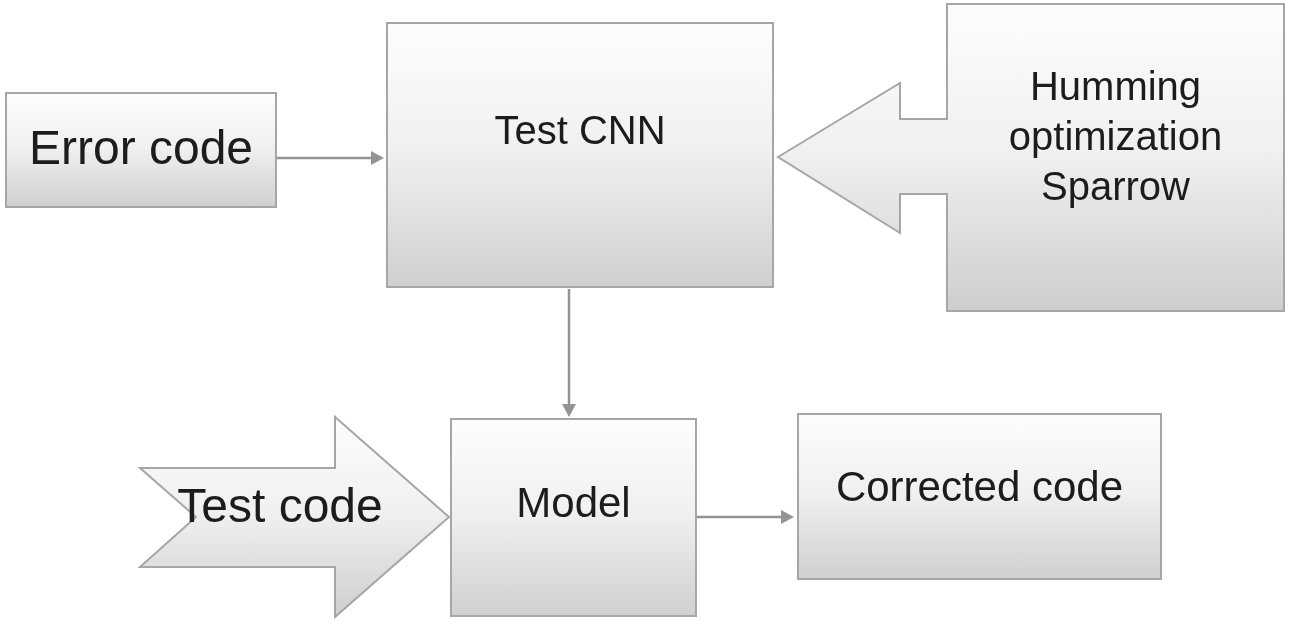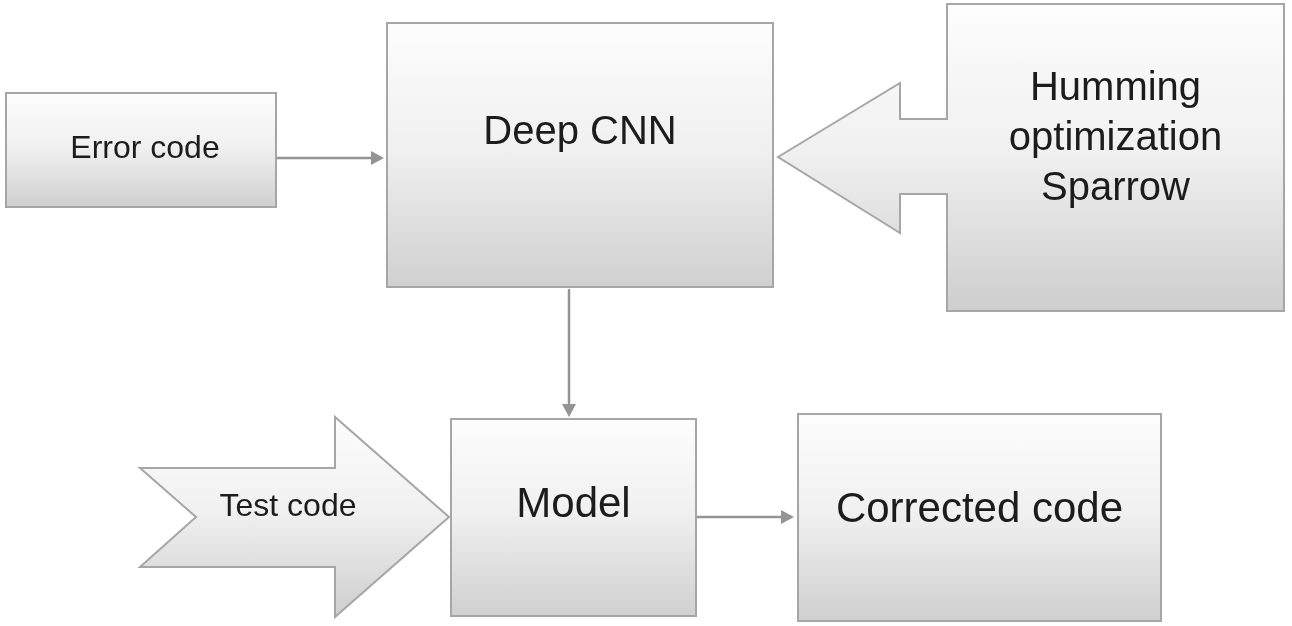--- a/index.html
+++ b/index.html
@@ -19,21 +19,21 @@
     background:linear-gradient(180deg,#fdfdfd 0%,#f0f0f0 48%,#d0d0d0 100%);
     display:flex;align-items:center;justify-content:center;
     text-align:center;
   }
   .floating-label{
     position:absolute;
     display:flex;align-items:center;justify-content:center;
     text-align:center;
     pointer-events:none;
   }
-  .t38{font-size:32px;padding-left:8px;}
+  .t38{font-size:48px;}
   .t40{font-size:40px;}
   .t42{font-size:42px;}
   .lines span{display:block;line-height:50px;}
   
   #label-error{transform:translateY(-3px);}
   #label-self{transform:translateY(-25px);}
   #label-humming{transform:translateY(-22px);}
   #label-model{transform:translateY(-15px);text-align:right;}
   #label-corrected{transform:translateY(-10px);}
   #label-test{transform:translateY(-12px);justify-content:center;}
@@ -65,29 +65,29 @@
     <line x1="697" y1="517" x2="784" y2="517" stroke="#949494" stroke-width="2.5"></line>
     <polygon points="794,517 781,510 781,524" fill="#949494"></polygon>
   </svg>
 
   <div class="node t38" id="box-error" style="left:5px;top:92px;width:272px;height:116px;">
     <span id="label-error">Error code</span>
   </div>
 
   <div class="node t40" id="box-self" style="left:386px;top:22px;width:388px;height:266px;">
     <span class="lines" id="label-self">
-      <span>Deep CNN</span>
+      <span>Test CNN</span>
     </span>
   </div>
 
   <div class="node t42" id="box-model" style="left:450px;top:418px;width:247px;height:199px;">
     <span id="label-model">Model</span>
   </div>
 
-  <div class="node t42" id="box-corrected" style="left:797px;top:413px;width:365px;height:209px;">
+  <div class="node t42" id="box-corrected" style="left:797px;top:413px;width:365px;height:167px;">
     <span id="label-corrected">Corrected code</span>
   </div>
 
   <div class="floating-label lines t40" id="label-humming" style="left:947px;top:4px;width:337px;height:307px;flex-direction:column;">
     <span>Humming</span>
     <span>optimization</span>
     <span>Sparrow</span>
   </div>
 
   <div class="floating-label t38" id="label-test" style="left:150px;top:467px;width:260px;height:100px;">

